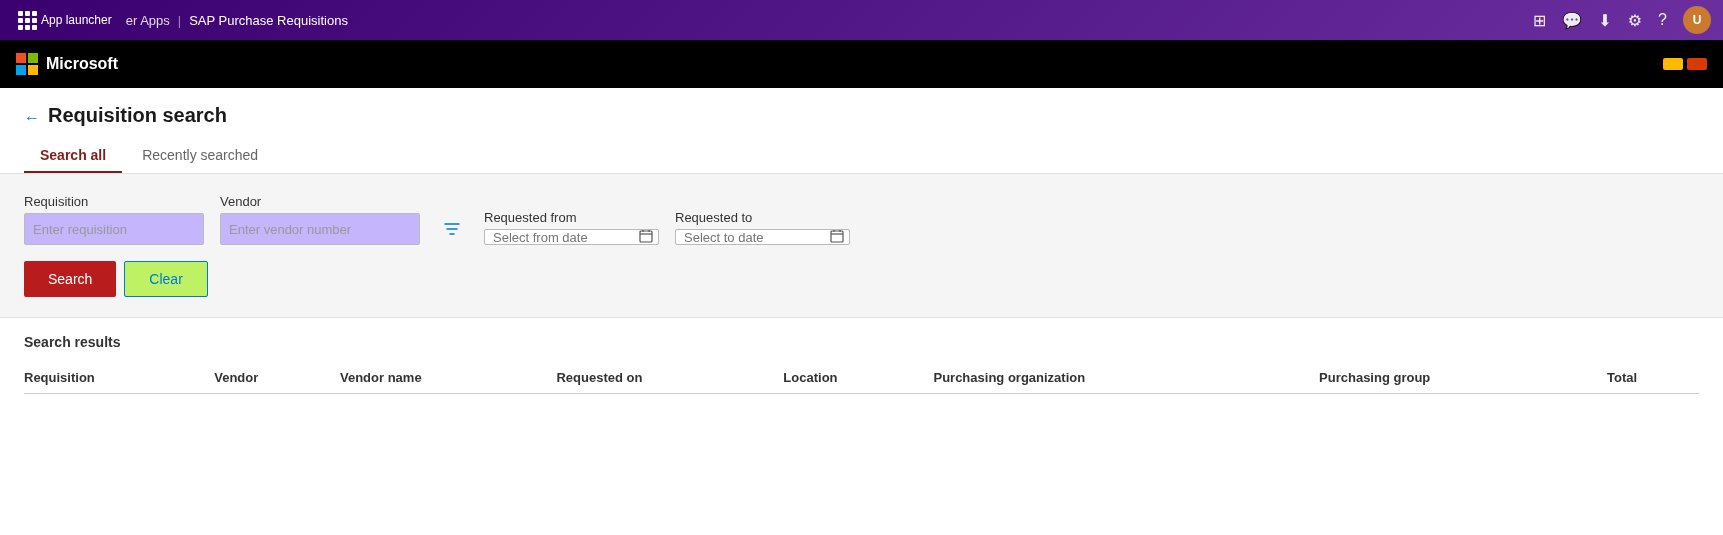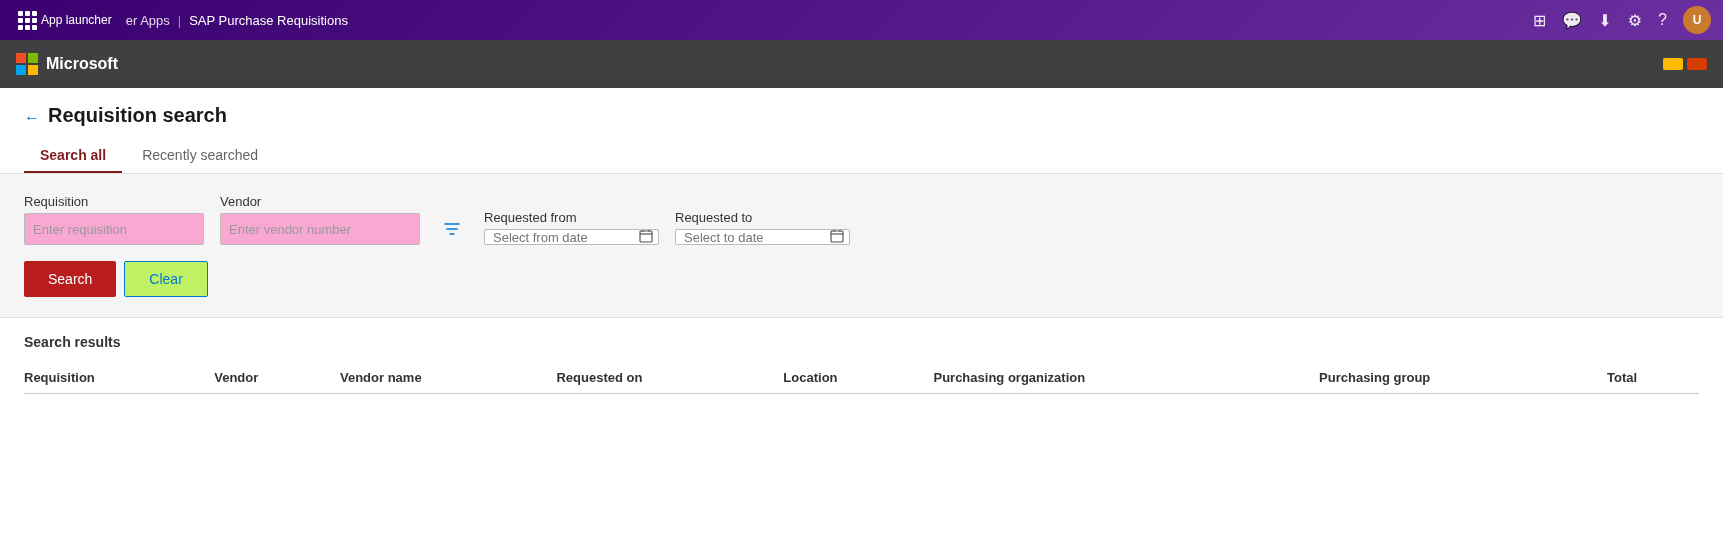--- a/index.html
+++ b/index.html
@@ -54,21 +54,21 @@
       justify-content: center;
       color: white;
       font-size: 12px;
       font-weight: bold;
       cursor: pointer;
       overflow: hidden;
     }
 
     
     .ms-header {
-      background: #404040;
+      background: #000000;
       height: 48px;
       display: flex;
       align-items: center;
       padding: 0 16px;
     }
     .ms-logo {
       display: flex;
       align-items: center;
       gap: 8px;
       color: white;
@@ -170,21 +170,21 @@
       font-weight: 500;
       color: #333;
     }
     .form-input {
       height: 32px;
       border: 1px solid #bbb;
       border-radius: 2px;
       padding: 0 8px;
       font-size: 13px;
       color: #666;
-      background: #f9a8d4;
+      background: #c4b5fd;
       outline: none;
     }
     .form-input::placeholder { color: #999; }
     .input-requisition { width: 180px; }
     .input-vendor { width: 200px; }
 
     .date-input-wrap {
       position: relative;
       display: flex;
       align-items: center;

